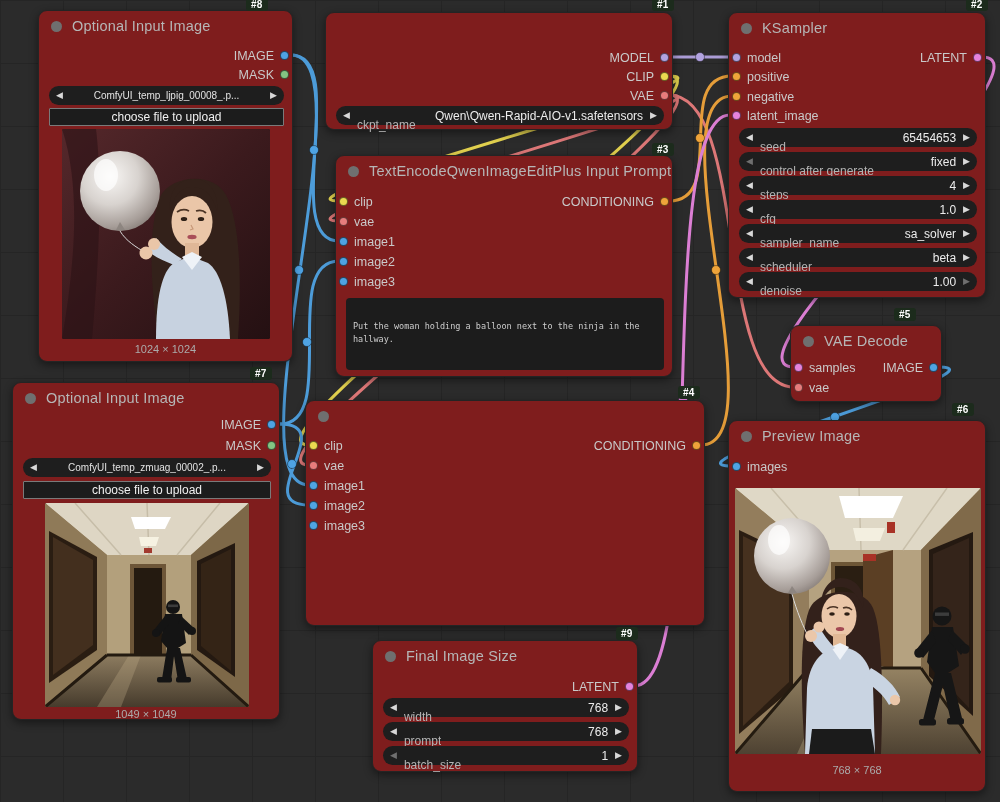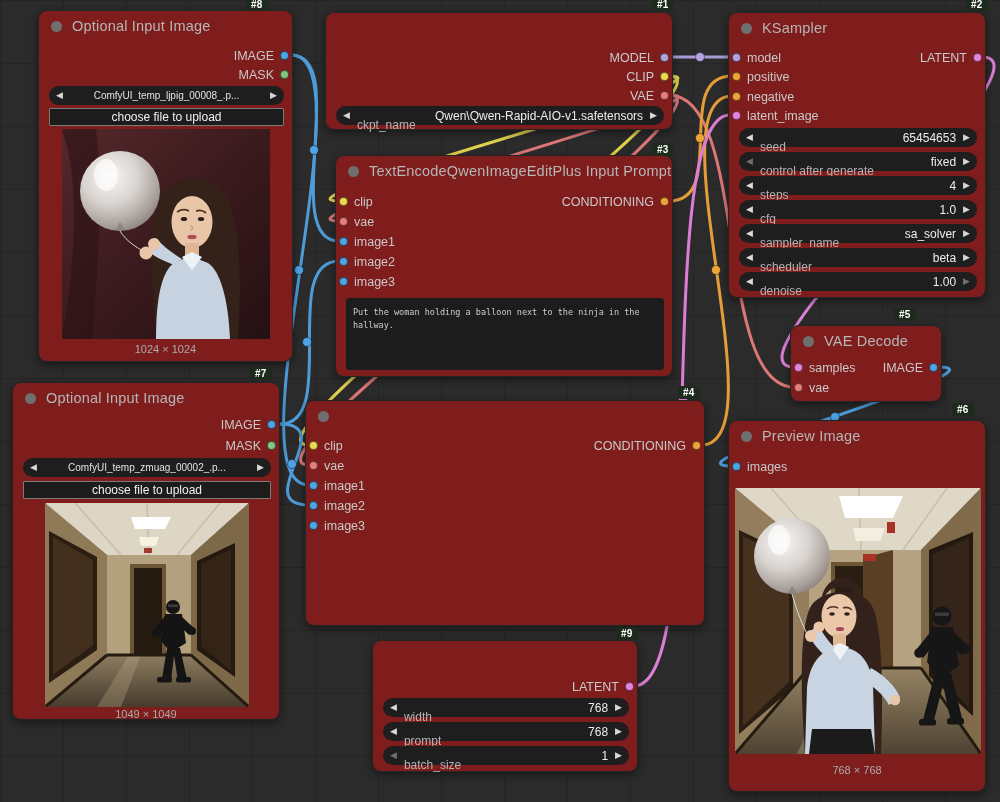--- a/index.html
+++ b/index.html
@@ -36,21 +36,21 @@
   .widget .arr.dim{color:#6f6f6f;}
   .widget .wlabel{margin-left:7px;white-space:nowrap;overflow:hidden;margin-top:19px;}
   .widget .wvalue{margin-left:auto;margin-right:7px;color:#ececec;white-space:nowrap;}
   .combo .fname{flex:1;text-align:center;color:#e2e2e2;font-size:10px;
     white-space:nowrap;overflow:hidden;}
   .btnw{position:absolute;height:18px;background:#1c1c1c;border:1px solid #7a7a7a;
     border-radius:1px;color:#f0f0f0;font-size:12px;display:flex;align-items:center;
     justify-content:center;box-sizing:border-box;}
   .txtarea{position:absolute;background:#1c1c1c;border-radius:4px;
     font-family:"DejaVu Sans Mono", monospace;font-size:8.5px;line-height:1.5;
-    color:#cdcdcd;padding:8px 7px;box-sizing:border-box;overflow:hidden;}
+    color:#cdcdcd;padding:22px 7px;box-sizing:border-box;overflow:hidden;}
   .txtarea.ph{color:#6e6e6e;}
   .imgbox{position:absolute;border-radius:2px;overflow:hidden;background:#111;}
   .imgbox svg{display:block;width:100%;height:100%;}
   .caption{position:absolute;left:0;width:100%;text-align:center;color:#ababab;font-size:11px;}
   .badge{position:absolute;z-index:3;background:#1c2b1c;color:#fff;font-size:10px;
     font-weight:bold;padding:1px 5px;border-radius:3px;letter-spacing:.3px;}
 </style>
 </head>
 <body>
 
@@ -380,20 +380,24 @@
     <span>image3</span>
   </div>
   <div class="slot out" style="top:35px">
     <span>CONDITIONING</span>
     <span class="dot" style="background:#efa43a"></span>
   </div>
 </div>
 
 <div class="badge" style="left:616px;top:627px">#9</div>
 <div class="node" style="left:372px;top:640px;width:266px;height:132px">
+  <div class="ntitle">
+    <span class="cdot"></span>
+    <span>Final Image Size</span>
+  </div>
   <div class="slot out" style="top:36px">
     <span>LATENT</span>
     <span class="dot" style="background:#e583dd"></span>
   </div>
   <div class="widget" style="left:10px;top:57px;width:246px">
     <span class="arr">◀</span>
     <span class="wlabel">width</span>
     <span class="wvalue">768</span>
     <span class="arr">▶</span>
   </div>

